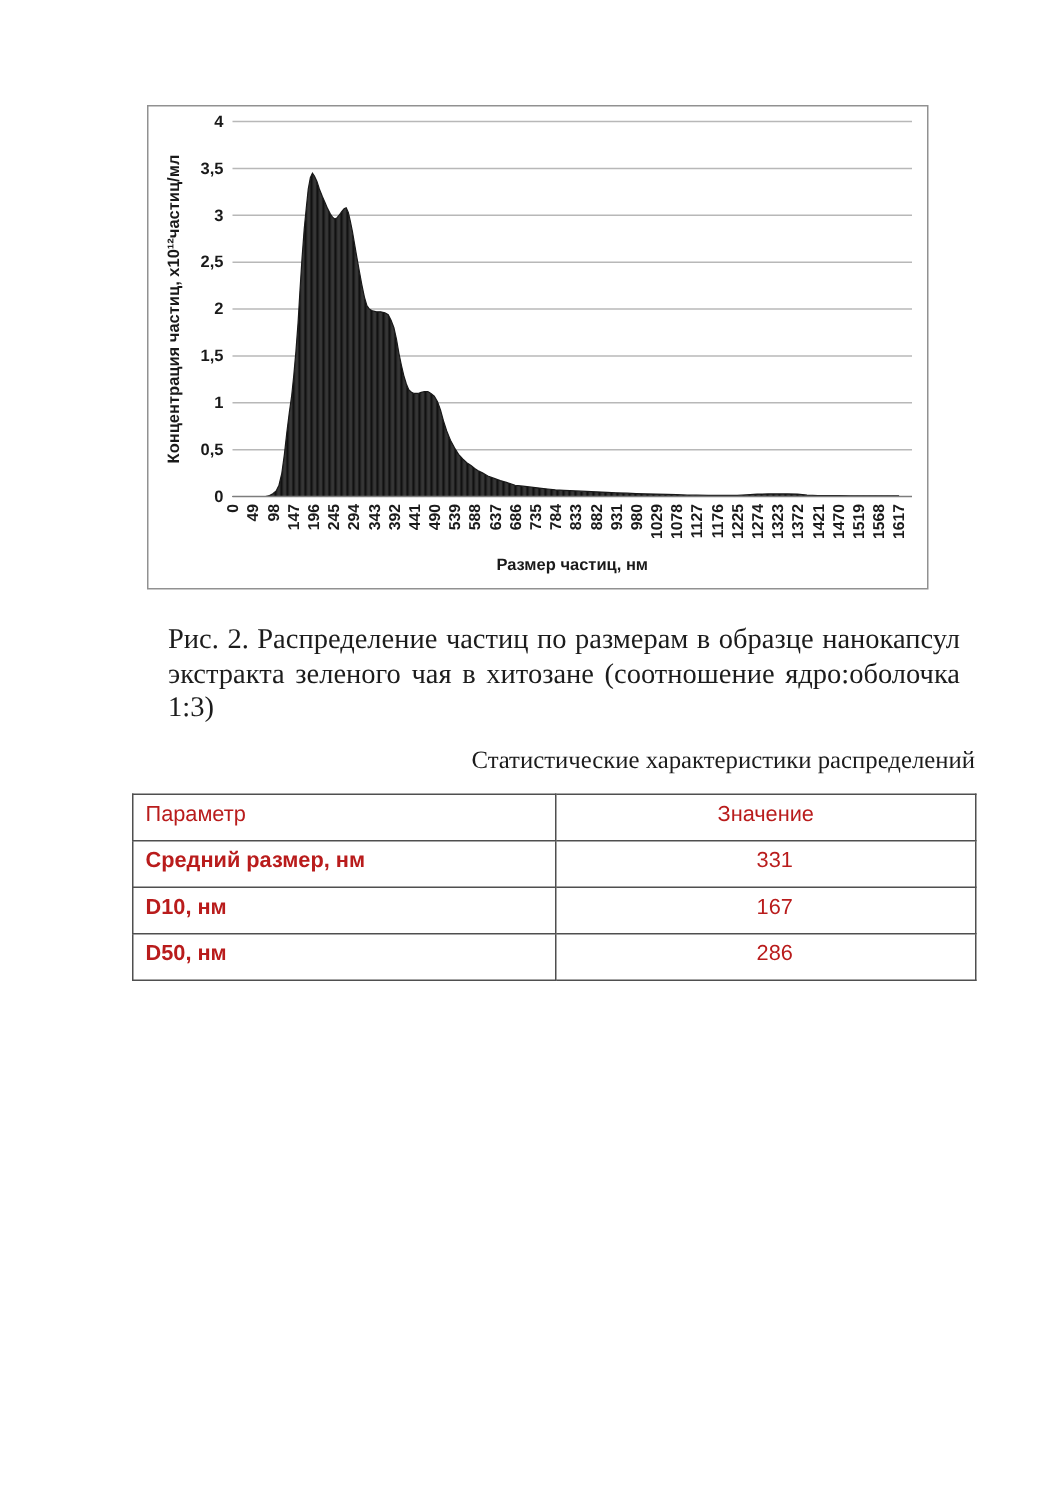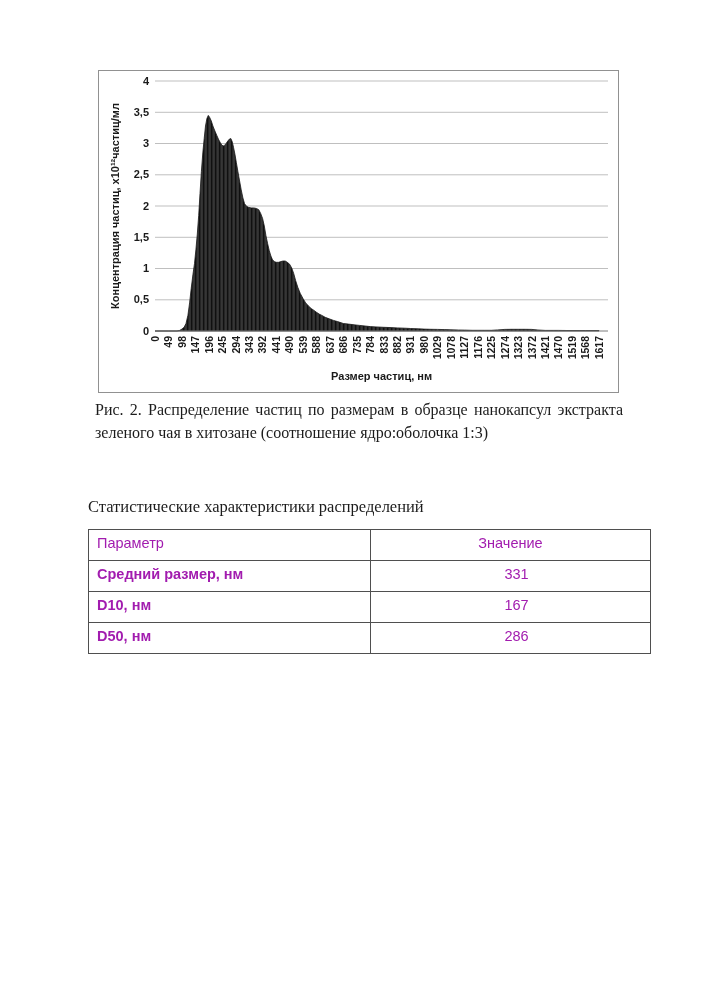--- a/index.html
+++ b/index.html
@@ -12,36 +12,36 @@
     overflow:hidden;
   }
   .figure-box{
     position:absolute;left:98px;top:70px;
     width:519px;height:321px;
     margin:0;border:1px solid #919191;
     background:#ffffff;box-sizing:content-box;
   }
   .figure-box svg{display:block;}
   .caption{
-    position:absolute;left:95px;top:399px;width:528px;margin:0;
+    position:absolute;left:95px;top:399px;width:528px;margin:17px;
     font-family:"Liberation Serif",serif;
-    font-size:16px;line-height:22.5px;
+    font-size:19px;line-height:22.5px;
     text-align:justify;color:#1c1c1c;
   }
   .table-title{
     position:absolute;left:88px;top:497px;width:562px;margin:0;
-    text-align:left;
+    text-align:right;
     font-family:"Liberation Serif",serif;
     font-size:16.5px;font-weight:400;color:#1c1c1c;
   }
   .stats-table{
     position:absolute;left:88px;top:529px;width:562px;
     border-collapse:collapse;table-layout:fixed;
     font-family:"Liberation Sans",sans-serif;
-    font-size:14.5px;color:#a21caf;
+    font-size:14.5px;color:#b91c1c;
   }
   .stats-table th,.stats-table td{
     border:1px solid #4f4f4f;
     vertical-align:top;
     padding:4px 8px 8px 8px;
     line-height:18px;
     font-weight:400;
   }
   .stats-table col.c1{width:282px;}
   .stats-table col.c2{width:280px;}

